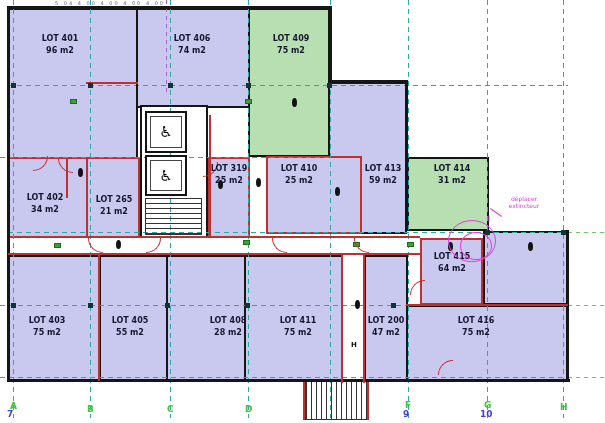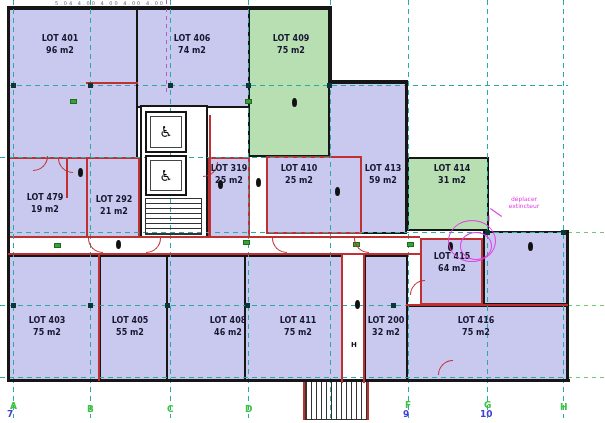--- a/index.html
+++ b/index.html
@@ -181,25 +181,25 @@
       </div>
     <div class="rlabel" style="left:192px;top:33px">
         <div>LOT 406</div>
         <div>74 m2</div>
       </div>
     <div class="rlabel" style="left:291px;top:33px">
         <div>LOT 409</div>
         <div>75 m2</div>
       </div>
     <div class="rlabel" style="left:45px;top:192px">
-        <div>LOT 479</div>
-        <div>19 m2</div>
+        <div>LOT 402</div>
+        <div>34 m2</div>
       </div>
     <div class="rlabel" style="left:114px;top:194px">
-        <div>LOT 292</div>
+        <div>LOT 265</div>
         <div>21 m2</div>
       </div>
     <div class="rlabel" style="left:229px;top:163px">
         <div>LOT 319</div>
         <div>25 m2</div>
       </div>
     <div class="rlabel" style="left:299px;top:163px">
         <div>LOT 410</div>
         <div>25 m2</div>
       </div>
@@ -218,29 +218,29 @@
     <div class="rlabel" style="left:47px;top:315px">
         <div>LOT 403</div>
         <div>75 m2</div>
       </div>
     <div class="rlabel" style="left:130px;top:315px">
         <div>LOT 405</div>
         <div>55 m2</div>
       </div>
     <div class="rlabel" style="left:228px;top:315px">
         <div>LOT 408</div>
-        <div>46 m2</div>
+        <div>28 m2</div>
       </div>
     <div class="rlabel" style="left:298px;top:315px">
         <div>LOT 411</div>
         <div>75 m2</div>
       </div>
     <div class="rlabel" style="left:386px;top:315px">
         <div>LOT 200</div>
-        <div>32 m2</div>
+        <div>47 m2</div>
       </div>
     <div class="rlabel" style="left:476px;top:315px">
         <div>LOT 416</div>
         <div>75 m2</div>
       </div>
 
     <div class="glabel" style="left:10px;top:401px">A</div>
     <div class="nlabel" style="left:7px;top:409px">7</div>
     <div class="glabel" style="left:87px;top:404px">B</div>
     <div class="glabel" style="left:167px;top:404px">C</div>

